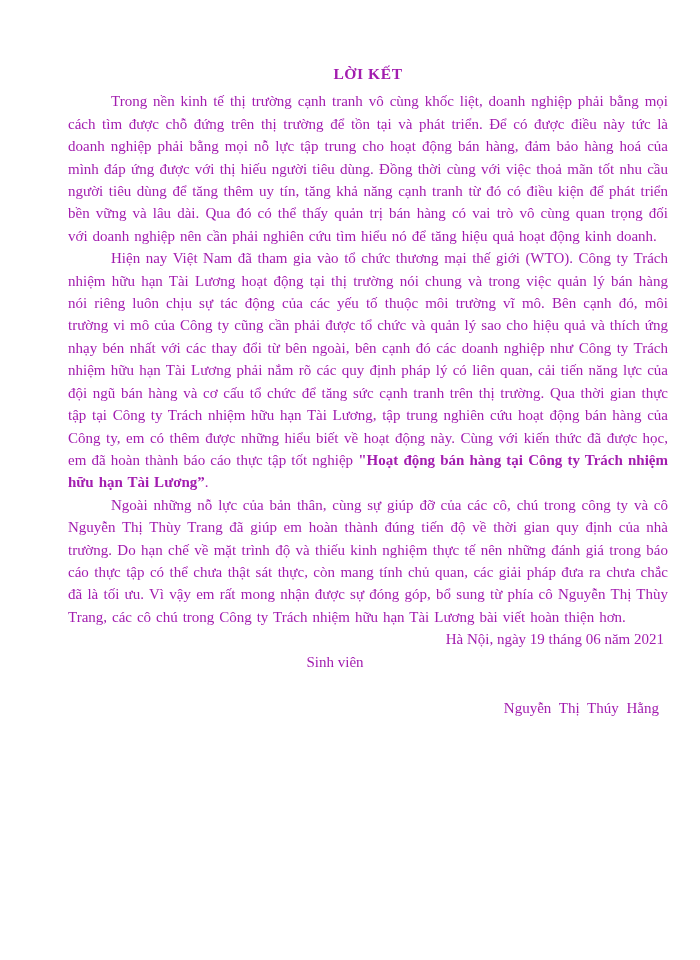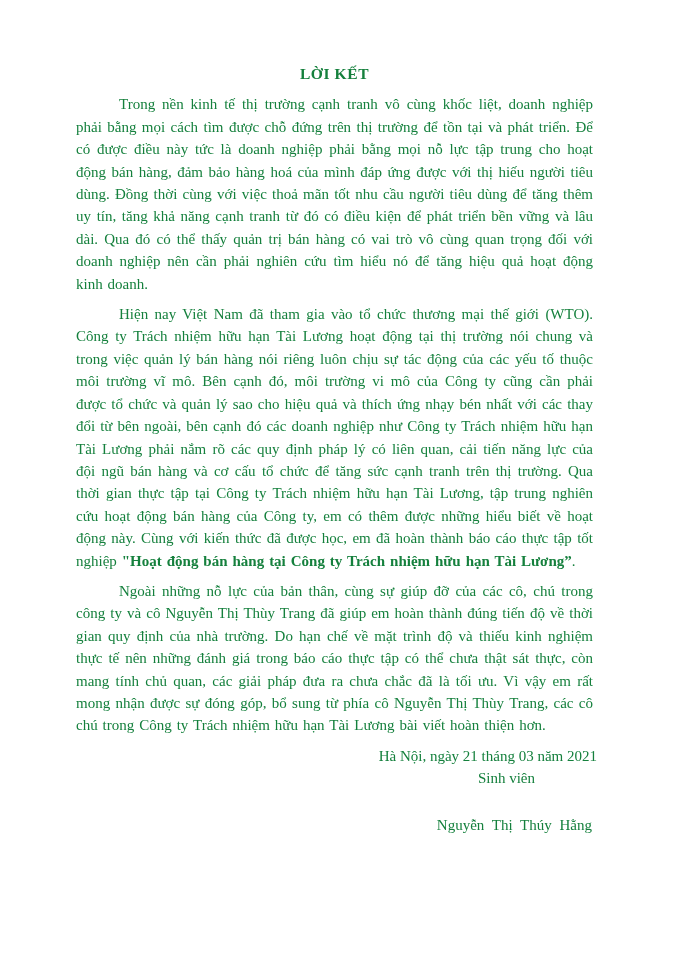--- a/index.html
+++ b/index.html
@@ -9,72 +9,72 @@
   }
   body {
     width: 700px;
     height: 960px;
     overflow: hidden;
   }
   .page {
     box-sizing: border-box;
     width: 700px;
     height: 960px;
-    padding: 63px 99px 0 68px;
+    padding: 63px 32px 0 68px;
     background: #ffffff;
     font-family: "Liberation Serif", "DejaVu Serif", serif;
     font-size: 15px;
     line-height: 22.4px;
-    color: #15803d;
+    color: #a21caf;
   }
   .doc-title {
     margin: 0 0 5px 0;
     font-size: 15.5px;
     font-weight: bold;
     text-align: center;
     letter-spacing: 0.6px;
     line-height: 22.4px;
   }
   .para {
-    margin: 8px;
+    margin: 0;
     text-align: justify;
     text-indent: 43px;
     word-spacing: 1.2px;
   }
   .para .bold {
     font-weight: bold;
   }
   .signature {
     margin: 0;
   }
   .sig-line {
     margin: 0;
     text-align: right;
     line-height: 22.4px;
   }
   .sig-date { padding-right: 4px; }
-  .sig-role { padding-right: 66px; }
+  .sig-role { padding-right: 66px; text-align: center; }
   .sig-name {
     padding-right: 9px;
     margin-top: 24px;
     word-spacing: 4px;
   }
 </style>
 </head>
 <body>
 
 <div class="page">
 
   <h1 class="doc-title">LỜI KẾT</h1>
 
   <p class="para">Trong nền kinh tế thị trường cạnh tranh vô cùng khốc liệt, doanh nghiệp phải bằng mọi cách tìm được chỗ đứng trên thị trường để tồn tại và phát triển. Để có được điều này tức là doanh nghiệp phải bằng mọi nỗ lực tập trung cho hoạt động bán hàng, đảm bảo hàng hoá của mình đáp ứng được với thị hiếu người tiêu dùng. Đồng thời cùng với việc thoả mãn tốt nhu cầu người tiêu dùng để tăng thêm uy tín, tăng khả năng cạnh tranh từ đó có điều kiện để phát triển bền vững và lâu dài. Qua đó có thể thấy quản trị bán hàng có vai trò vô cùng quan trọng đối với doanh nghiệp nên cần phải nghiên cứu tìm hiểu nó để tăng hiệu quả hoạt động kinh doanh.</p>
 
   <p class="para"><span>Hiện nay Việt Nam đã tham gia vào tổ chức thương mại thế giới (WTO). Công ty Trách nhiệm hữu hạn Tài Lương hoạt động tại thị trường nói chung và trong việc quản lý bán hàng nói riêng luôn chịu sự tác động của các yếu tố thuộc môi trường vĩ mô. Bên cạnh đó, môi trường vi mô của Công ty cũng cần phải được tổ chức và quản lý sao cho hiệu quả và thích ứng nhạy bén nhất với các thay đổi từ bên ngoài, bên cạnh đó các doanh nghiệp như Công ty Trách nhiệm hữu hạn Tài Lương phải nắm rõ các quy định pháp lý có liên quan, cải tiến năng lực của đội ngũ bán hàng và cơ cấu tổ chức để tăng sức cạnh tranh trên thị trường. Qua thời gian thực tập tại Công ty Trách nhiệm hữu hạn Tài Lương, tập trung nghiên cứu hoạt động bán hàng của Công ty, em có thêm được những hiểu biết về hoạt động này. Cùng với kiến thức đã được học, em đã hoàn thành báo cáo thực tập tốt nghiệp </span><span class="bold">"Hoạt động bán hàng tại Công ty Trách nhiệm hữu hạn Tài Lương”</span><span>.</span></p>
 
   <p class="para">Ngoài những nỗ lực của bản thân, cùng sự giúp đỡ của các cô, chú trong công ty và cô Nguyễn Thị Thùy Trang đã giúp em hoàn thành đúng tiến độ về thời gian quy định của nhà trường. Do hạn chế về mặt trình độ và thiếu kinh nghiệm thực tế nên những đánh giá trong báo cáo thực tập có thể chưa thật sát thực, còn mang tính chủ quan, các giải pháp đưa ra chưa chắc đã là tối ưu. Vì vậy em rất mong nhận được sự đóng góp, bổ sung từ phía cô Nguyễn Thị Thùy Trang, các cô chú trong Công ty Trách nhiệm hữu hạn Tài Lương bài viết hoàn thiện hơn.</p>
 
   <div class="signature">
-    <p class="sig-line sig-date">Hà Nội, ngày 21 tháng 03 năm 2021</p>
+    <p class="sig-line sig-date">Hà Nội, ngày 19 tháng 06 năm 2021</p>
     <p class="sig-line sig-role">Sinh viên</p>
     <p class="sig-line sig-name">Nguyễn Thị Thúy Hằng</p>
   </div>
 
 </div>
 
 </body></html>

